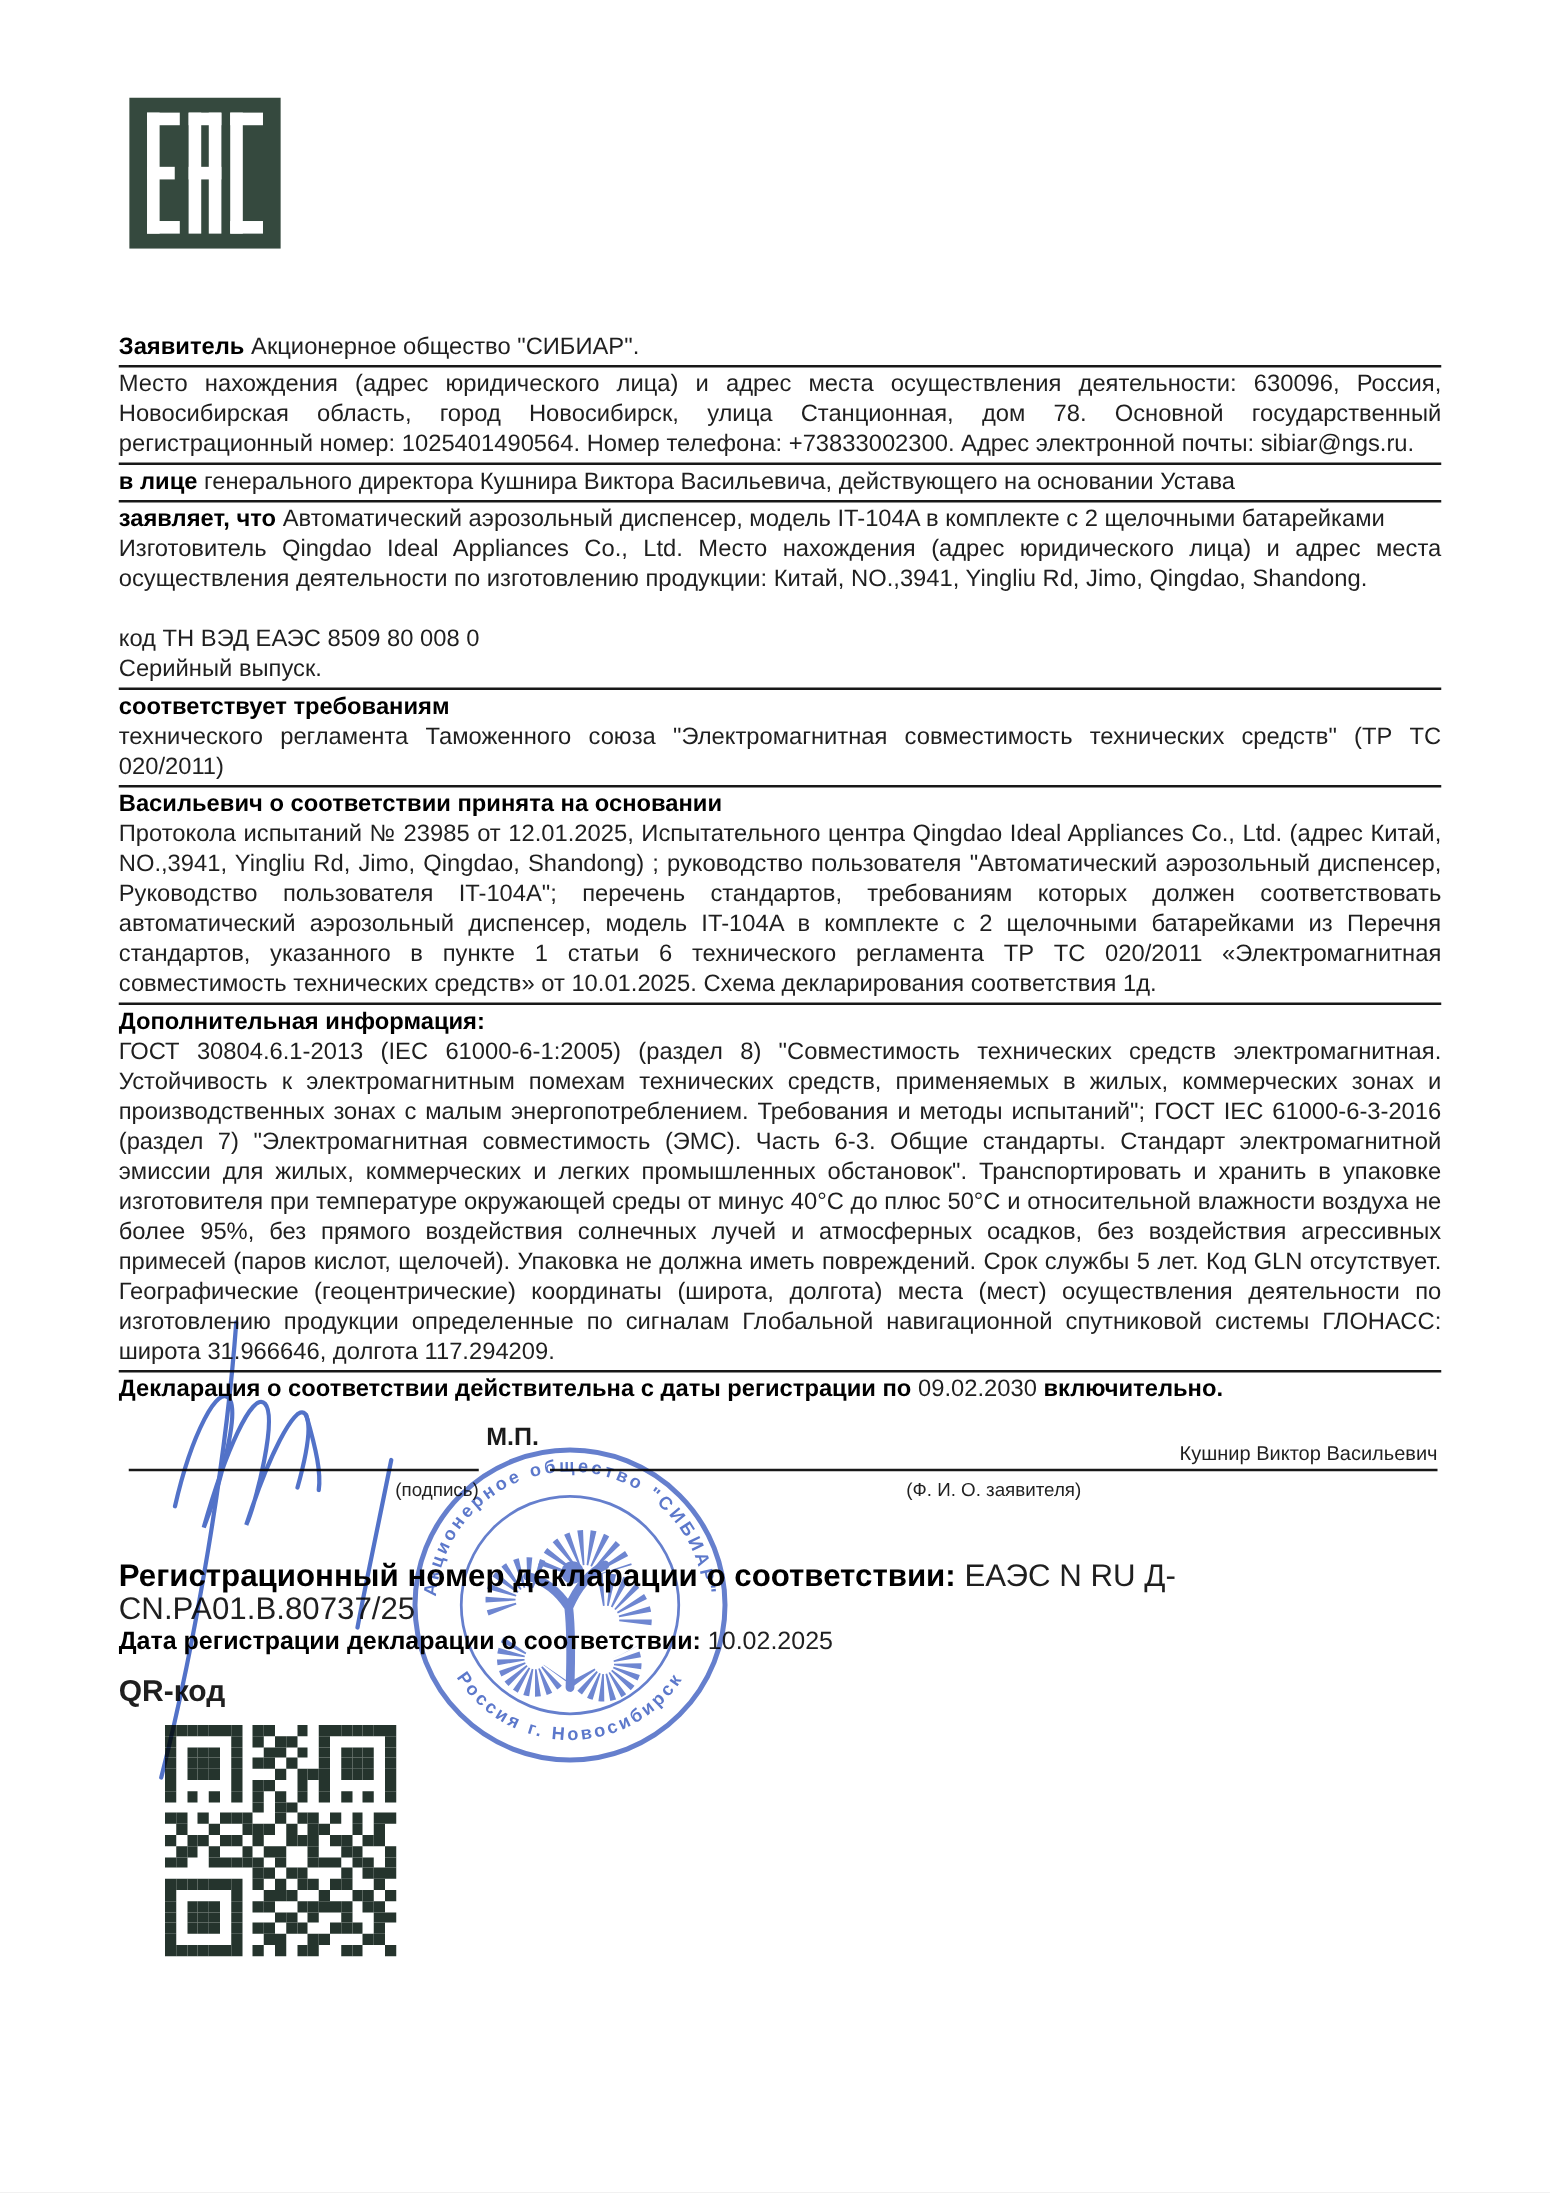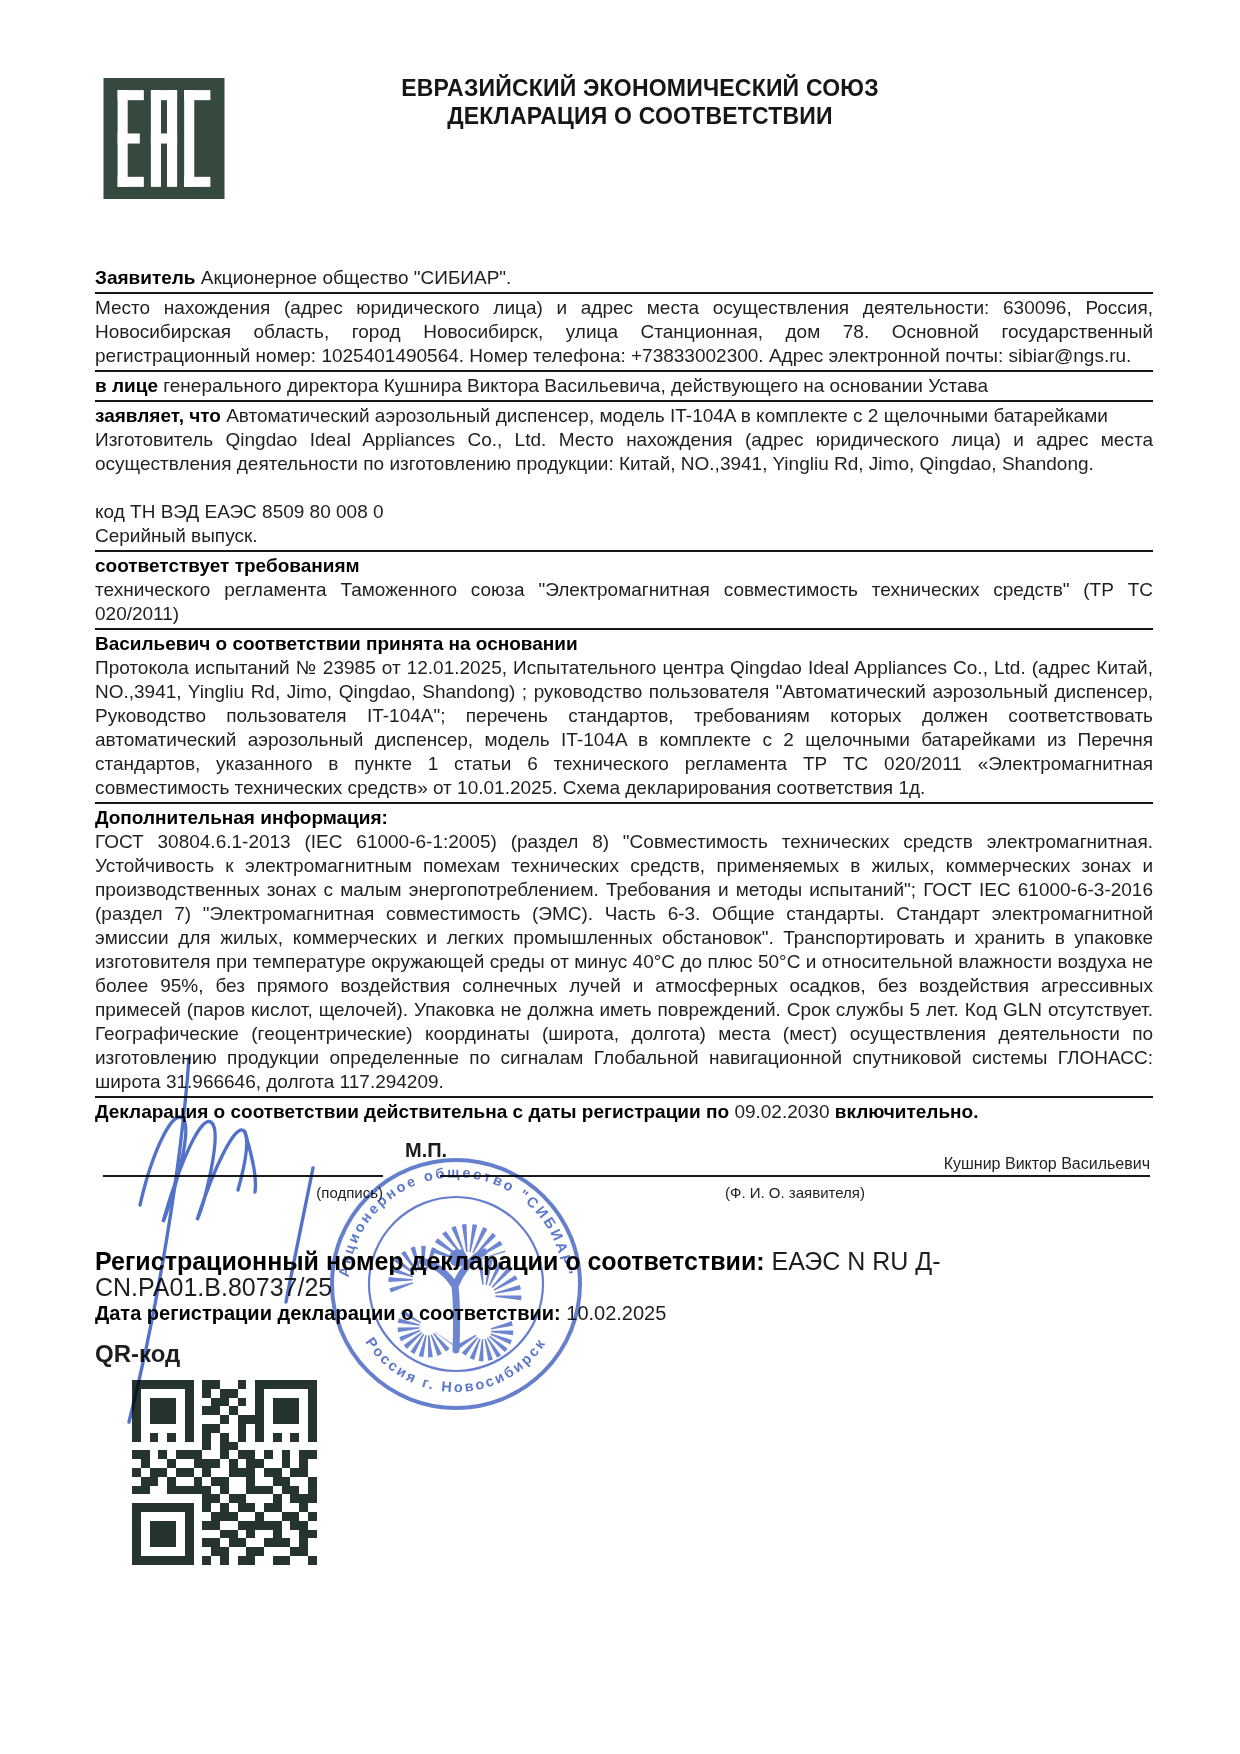--- a/index.html
+++ b/index.html
@@ -18,21 +18,21 @@
   .gap{margin-top:24px !important;}
   
   .sigblock{position:relative;height:104px;margin-top:4px;}
   .sigblock .name{position:absolute;left:345px;top:24px;width:710px;text-align:right;font-size:16px;}
   .sigblock .line{position:absolute;top:47px;height:2px;background:#181818;}
   .sigblock .line.l{left:8px;width:280px;}
   .sigblock .line.r{left:345px;width:710px;}
   .sigblock .cap{position:absolute;top:53px;font-size:15px;text-align:center;color:#222;}
   .sigblock .cap.l{left:8px;width:280px;text-align:right;}
   .sigblock .cap.r{left:345px;width:710px;}
-  .sigblock .mp{position:absolute;left:294px;top:10px;font-weight:bold;font-size:20px;color:#1b1b1b;z-index:2;margin-left:16px;}
+  .sigblock .mp{position:absolute;left:294px;top:10px;font-weight:bold;font-size:20px;color:#1b1b1b;z-index:2;}
   
   .reg{margin-top:16px !important;font-size:25px;line-height:26px;text-align:left !important;}
   .reg2{margin-top:0 !important;font-size:20px;line-height:26px;text-align:left;}
   .qrlabel{margin-top:16px !important;font-weight:bold;font-size:24px;text-align:left !important;}
   
   .qr{margin:14px 0 0 37px;display:grid;grid-template-columns:repeat(21,8.8px);grid-auto-rows:8.8px;}
   .qm{width:8.8px;height:8.8px;background:transparent;}
   .qm.on{background:#25342d;}
   
   .stamp-svg{position:absolute;left:324px;top:1150px;width:264px;height:268px;
@@ -56,24 +56,20 @@
     <rect x="47" y="12" width="10" height="96" fill="#fff"></rect>
     <rect x="63" y="12" width="10" height="96" fill="#fff"></rect>
     <rect x="47" y="12" width="26" height="10" fill="#fff"></rect>
     <rect x="47" y="55" width="26" height="10" fill="#fff"></rect>
 
     <rect x="80" y="12" width="10" height="96" fill="#fff"></rect>
     <rect x="80" y="12" width="26" height="10" fill="#fff"></rect>
     <rect x="80" y="98" width="26" height="10" fill="#fff"></rect>
   </svg>
 
-  <div class="title">
-    <div>ЕВРАЗИЙСКИЙ ЭКОНОМИЧЕСКИЙ СОЮЗ</div>
-    <div>ДЕКЛАРАЦИЯ О СООТВЕТСТВИИ</div>
-  </div>
 
   <div class="doc">
 
     <p class="nj">
       <b>Заявитель</b>
       <span>Акционерное общество "СИБИАР".</span>
     </p>
     <div class="rule"></div>
 
     <p>Место нахождения (адрес юридического лица) и адрес места осуществления деятельности: 630096, Россия, Новосибирская область, город Новосибирск, улица Станционная, дом 78. Основной государственный регистрационный номер: 1025401490564. Номер телефона: +73833002300. Адрес электронной почты: sibiar@ngs.ru.</p>

